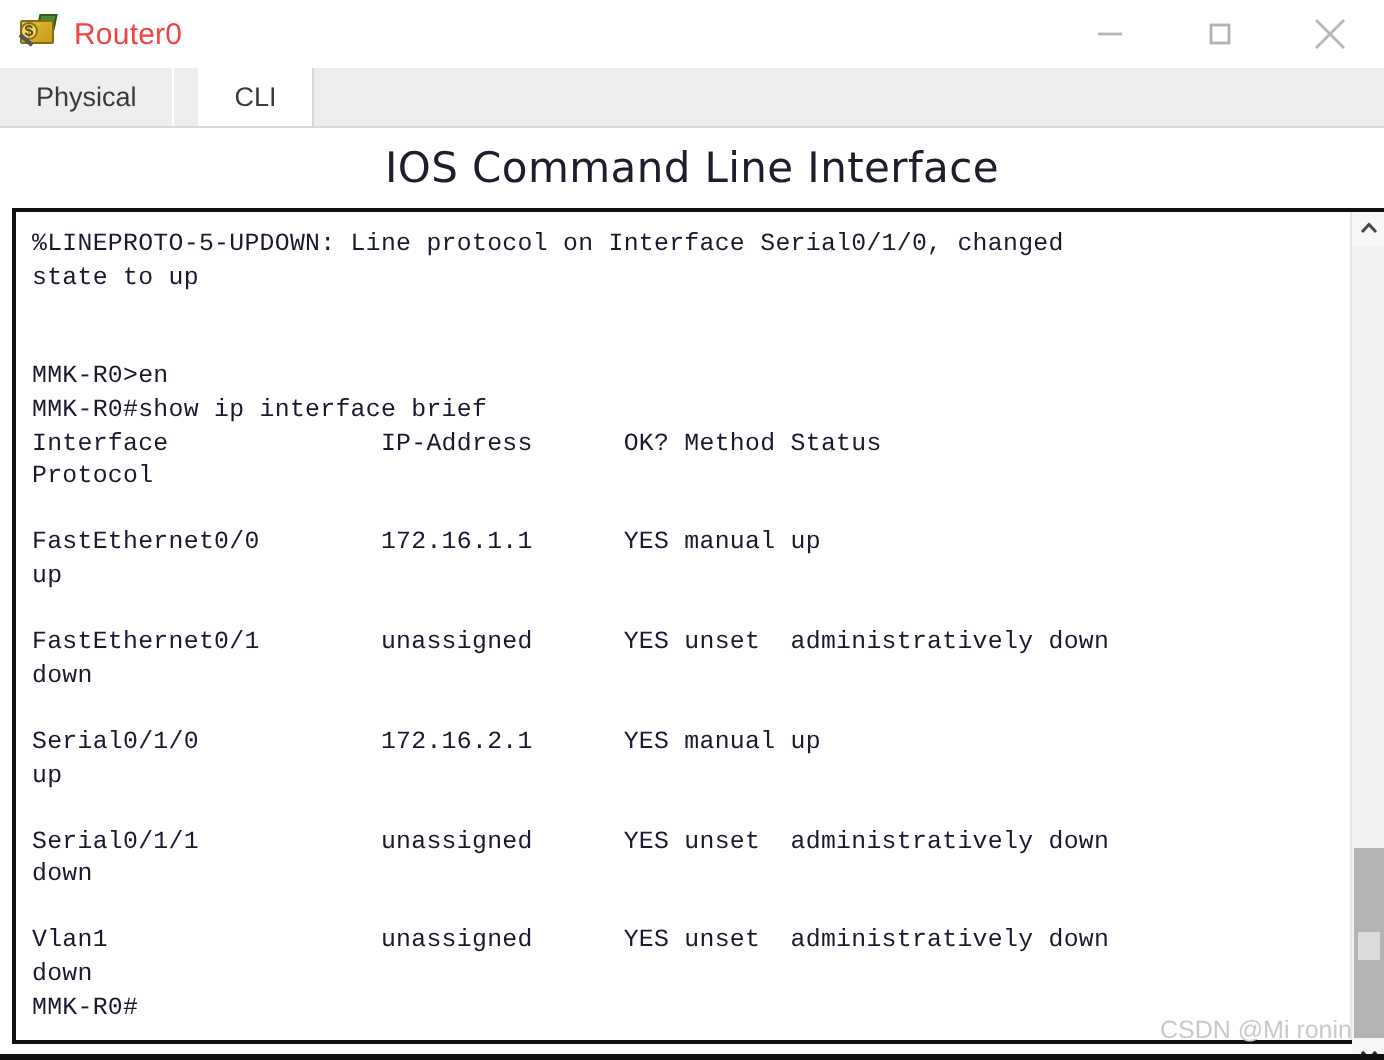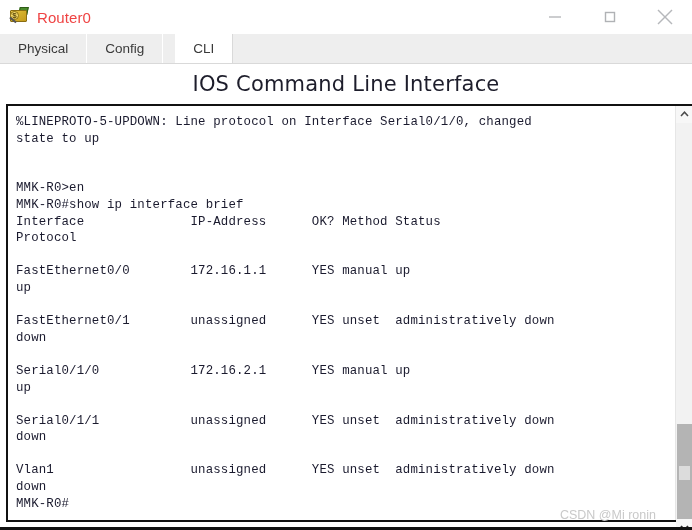--- a/index.html
+++ b/index.html
@@ -199,21 +199,21 @@
     left: 2px;
     top: 42px;
     width: 11px;
     height: 14px;
     background: #dcdcdc;
   }
 
   
   .watermark {
     position: absolute;
-    right: 36px;
+    right: 16px;
     bottom: 8px;
     font-size: 12.5px;
     color: #c9c9c9;
     font-family: "Liberation Sans", sans-serif;
     white-space: nowrap;
     pointer-events: none;
   }
 
   
   .bottom-rule {
@@ -253,21 +253,20 @@
         <svg width="24" height="24" viewBox="0 0 24 24">
             <line x1="5" y1="5" x2="19" y2="19" stroke="#b6b8bb" stroke-width="1.4"></line>
             <line x1="19" y1="5" x2="5" y2="19" stroke="#b6b8bb" stroke-width="1.4"></line>
           </svg>
       </div>
     </div>
   </div>
 
   <div class="tabstrip">
     <div class="tab">Physical</div>
-    <div class="tab">Config</div>
     <div class="tab active">CLI</div>
     <div class="tab-filler"></div>
   </div>
 
   <div class="cli-heading">IOS Command Line Interface</div>
 
   <div class="terminal-wrap">
     <div class="terminal">
       <pre class="term-text">%LINEPROTO-5-UPDOWN: Line protocol on Interface Serial0/1/0, changed
 state to up

